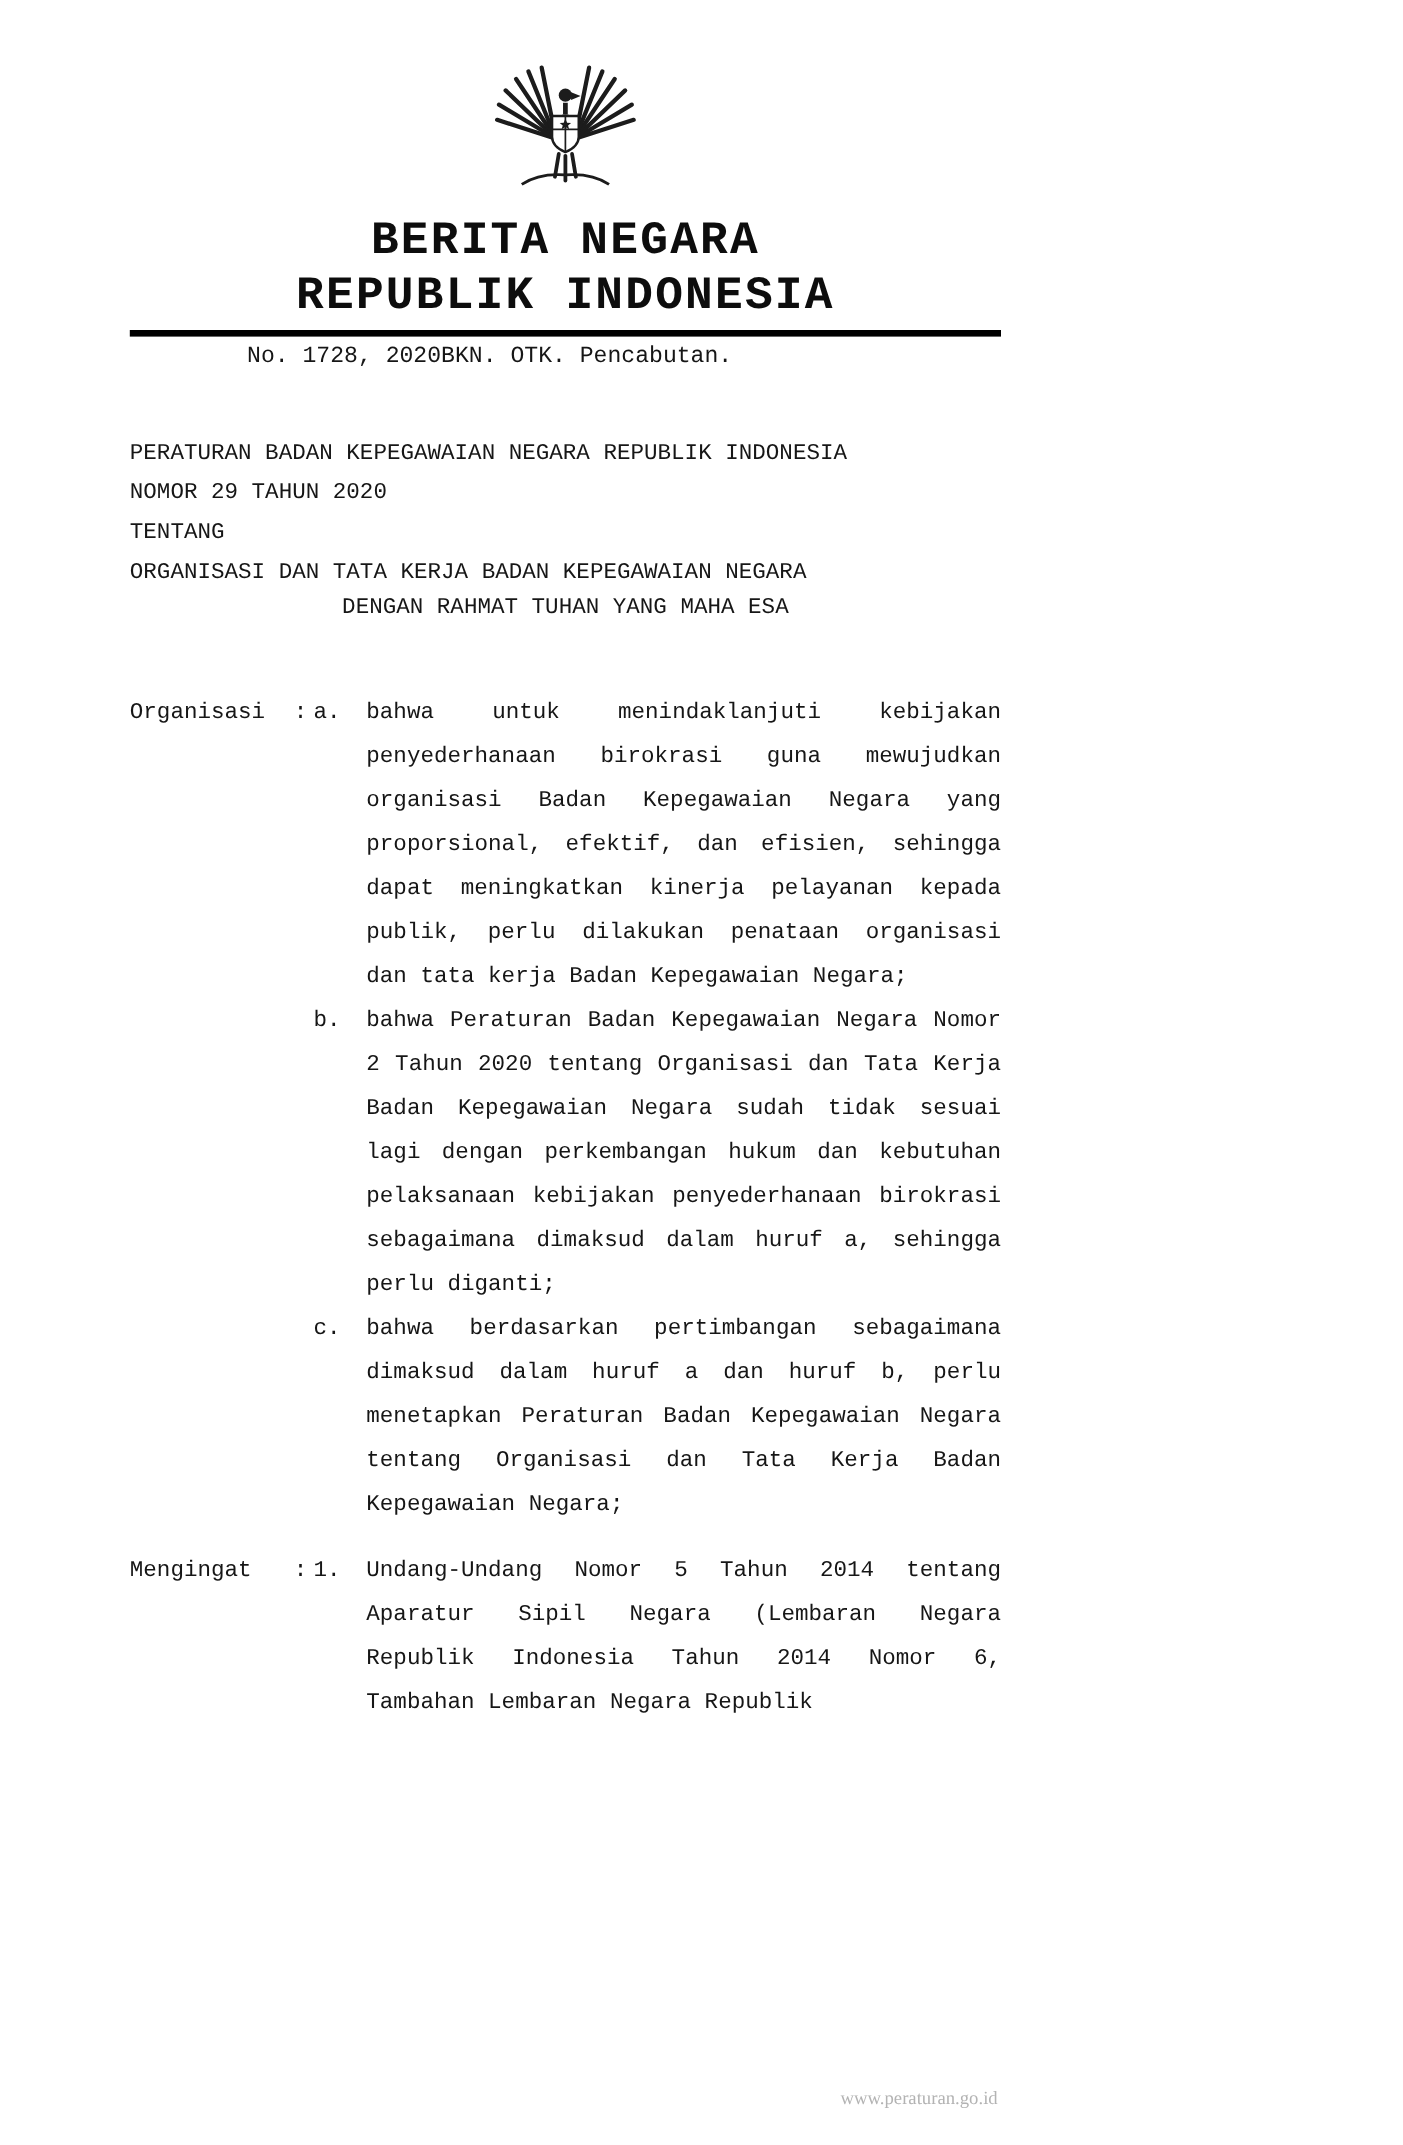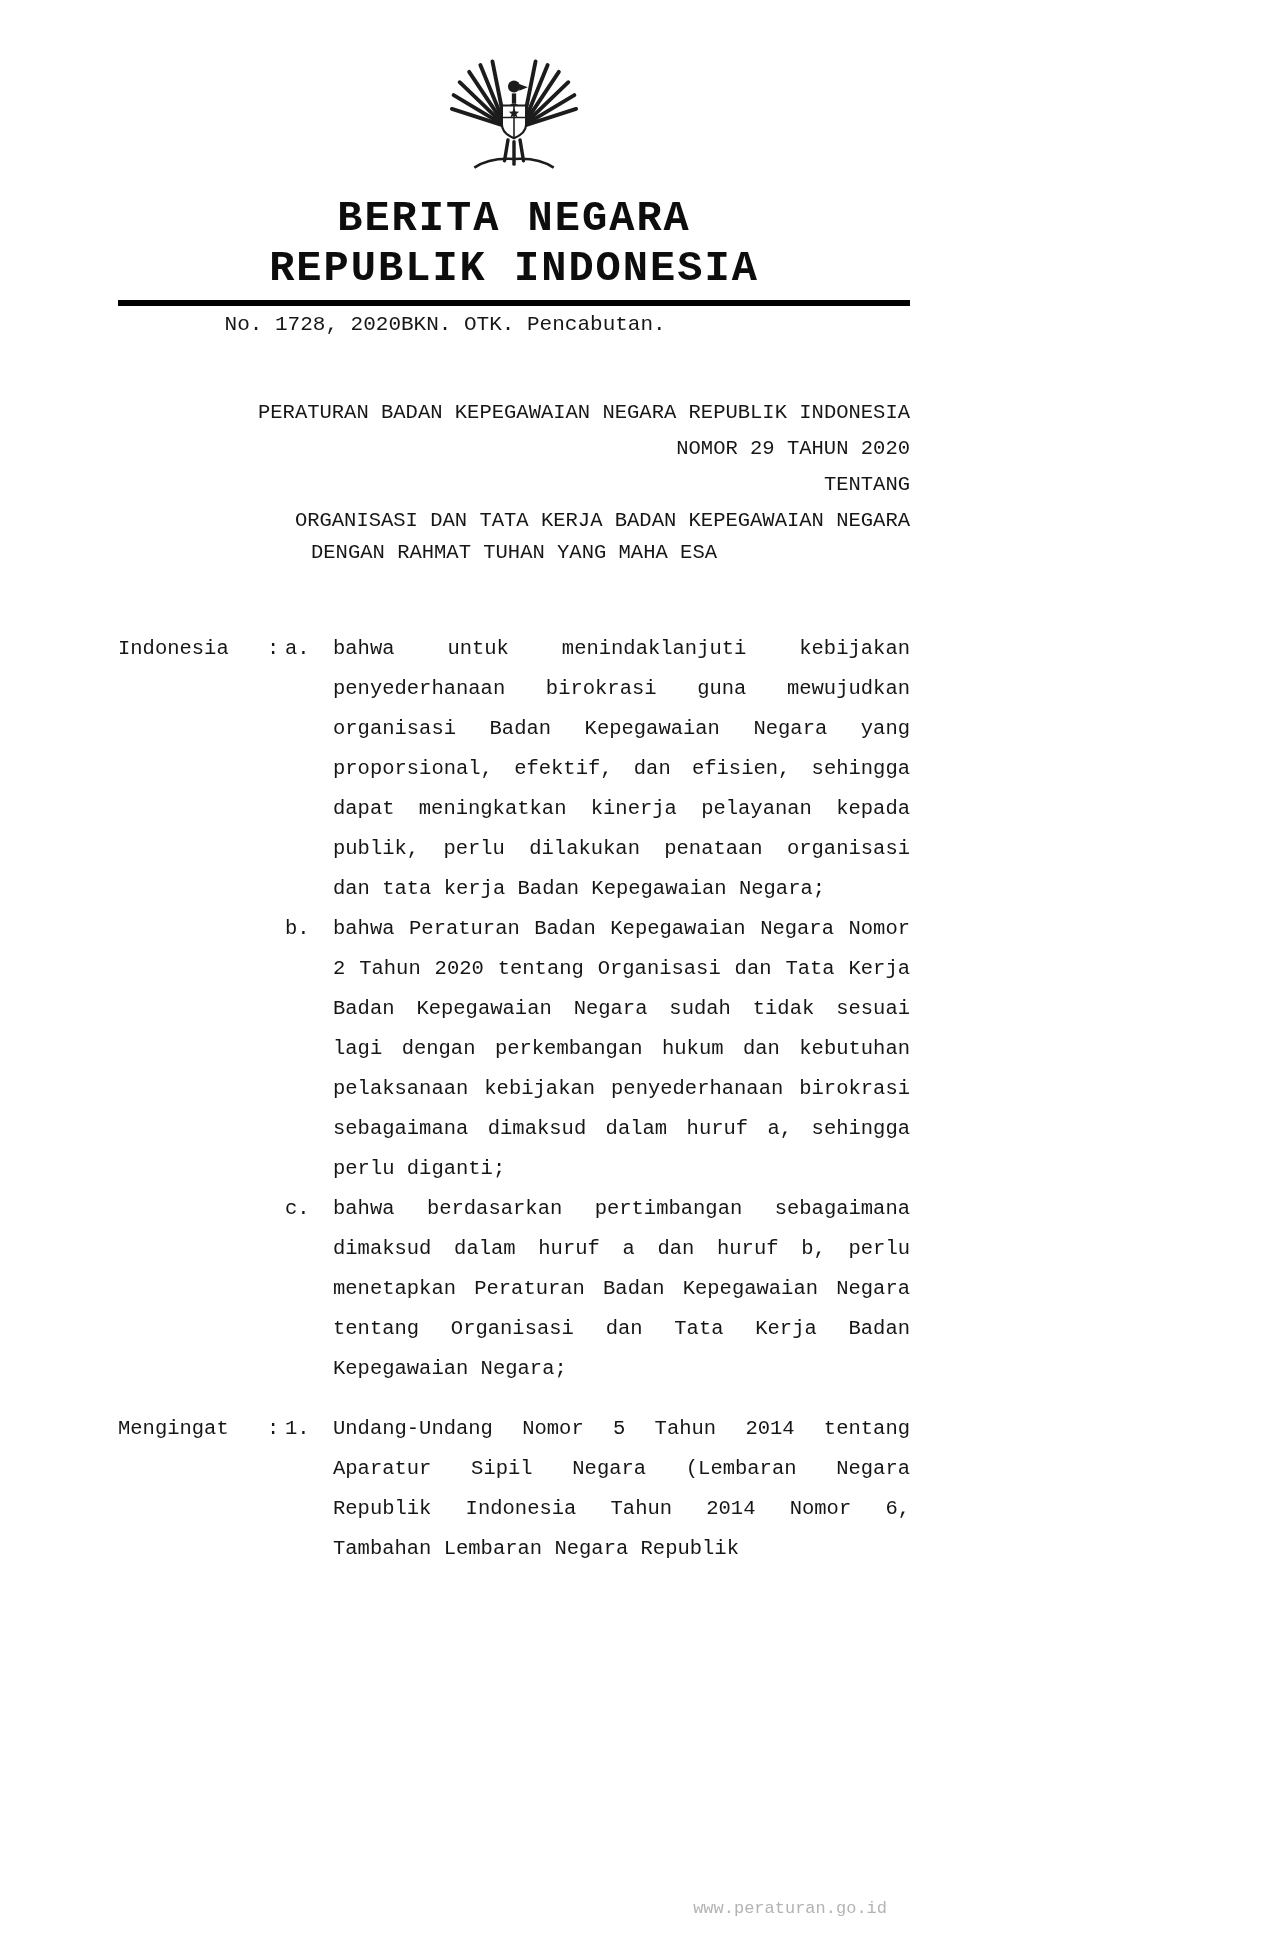--- a/index.html
+++ b/index.html
@@ -18,39 +18,39 @@
   .masthead { margin-top:10px; text-align:center; }
   .masthead-title {
     font-weight:700; font-size:42px; line-height:50px; letter-spacing:2px;
     color:#0d0d0d;
   }
   .rule { margin-top:6px; height:6px; background:#000; }
 
   .meta-row { margin-top:5px; display:flex; font-size:21px; line-height:28px;text-align:right; }
   .meta-no { width:283px; }
 
-  .title-block { margin-top:56px; text-align:right; font-size:20.5px; line-height:36px; }
+  .title-block { margin-top:56px; text-align:left; font-size:20.5px; line-height:36px; }
   .invocation { text-align:center; font-size:20.5px; line-height:28px; }
   .officer { margin-top:42px; text-align:center; font-size:20.5px; line-height:28px; }
 
   .section { font-size:20.5px; line-height:40px; }
   .section-menimbang { margin-top:62px; }
   .section-mengingat { margin-top:20px; }
 
   .clause-row { display:flex; align-items:flex-start; }
   .clause-label { width:149px; flex:none; }
   .clause-colon { width:18px; flex:none; }
   .clause-items { flex:1; min-width:0; }
   .clause-item { display:flex; align-items:flex-start; }
   .item-marker { width:48px; flex:none; }
   .item-text { flex:1; min-width:0; text-align:justify; }
 
   .footer {
-    position:absolute; right:388px; bottom:32px;
-    font-family:Liberation Mono, monospace;
+    position:absolute; right:368px; bottom:32px;
+    font-family:Liberation Serif, serif;
     font-size:17px; color:#b3b3b3;text-align:right;
   }
 </style>
 </head>
 <body>
 
 <div class="page">
   <div class="content">
 
     <div class="emblem-wrap">
@@ -101,21 +101,21 @@
       <div>PERATURAN BADAN KEPEGAWAIAN NEGARA REPUBLIK INDONESIA</div>
       <div>NOMOR 29 TAHUN 2020</div>
       <div>TENTANG</div>
       <div>ORGANISASI DAN TATA KERJA BADAN KEPEGAWAIAN NEGARA</div>
     </div>
 
     <div class="invocation">DENGAN RAHMAT TUHAN YANG MAHA ESA</div>
 
     <div class="section section-menimbang">
       <div class="clause-row">
-        <div class="clause-label">Indonesia</div>
+        <div class="clause-label">Organisasi</div>
         <div class="clause-colon">:</div>
         <div class="clause-items">
           <div class="clause-item">
             <div class="item-marker">a.</div>
             <div class="item-text">bahwa untuk menindaklanjuti kebijakan penyederhanaan birokrasi guna mewujudkan organisasi Badan Kepegawaian Negara yang proporsional, efektif, dan efisien, sehingga dapat meningkatkan kinerja pelayanan kepada publik, perlu dilakukan penataan organisasi dan tata kerja Badan Kepegawaian Negara;</div>
           </div>
           <div class="clause-item">
             <div class="item-marker">b.</div>
             <div class="item-text">bahwa Peraturan Badan Kepegawaian Negara Nomor 2 Tahun 2020 tentang Organisasi dan Tata Kerja Badan Kepegawaian Negara sudah tidak sesuai lagi dengan perkembangan hukum dan kebutuhan pelaksanaan kebijakan penyederhanaan birokrasi sebagaimana dimaksud dalam huruf a, sehingga perlu diganti;</div>
           </div>

